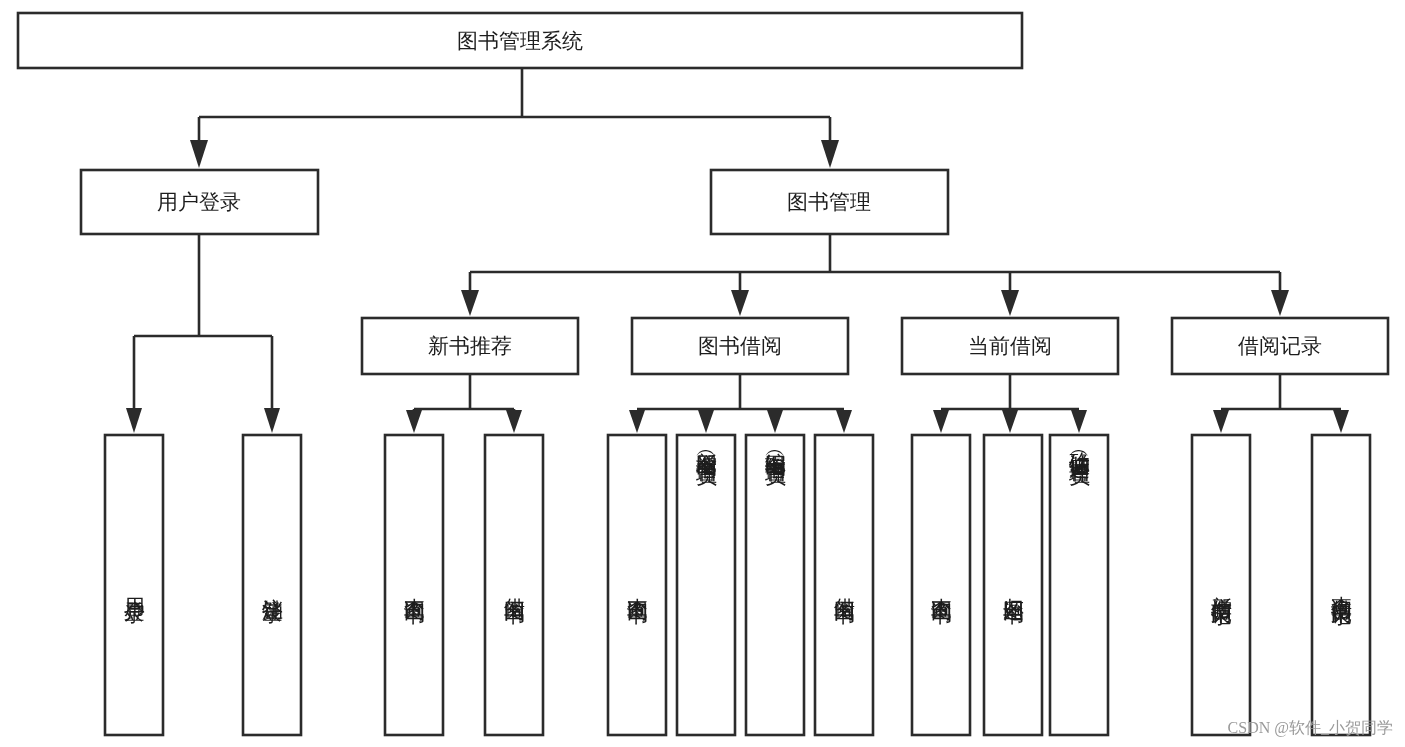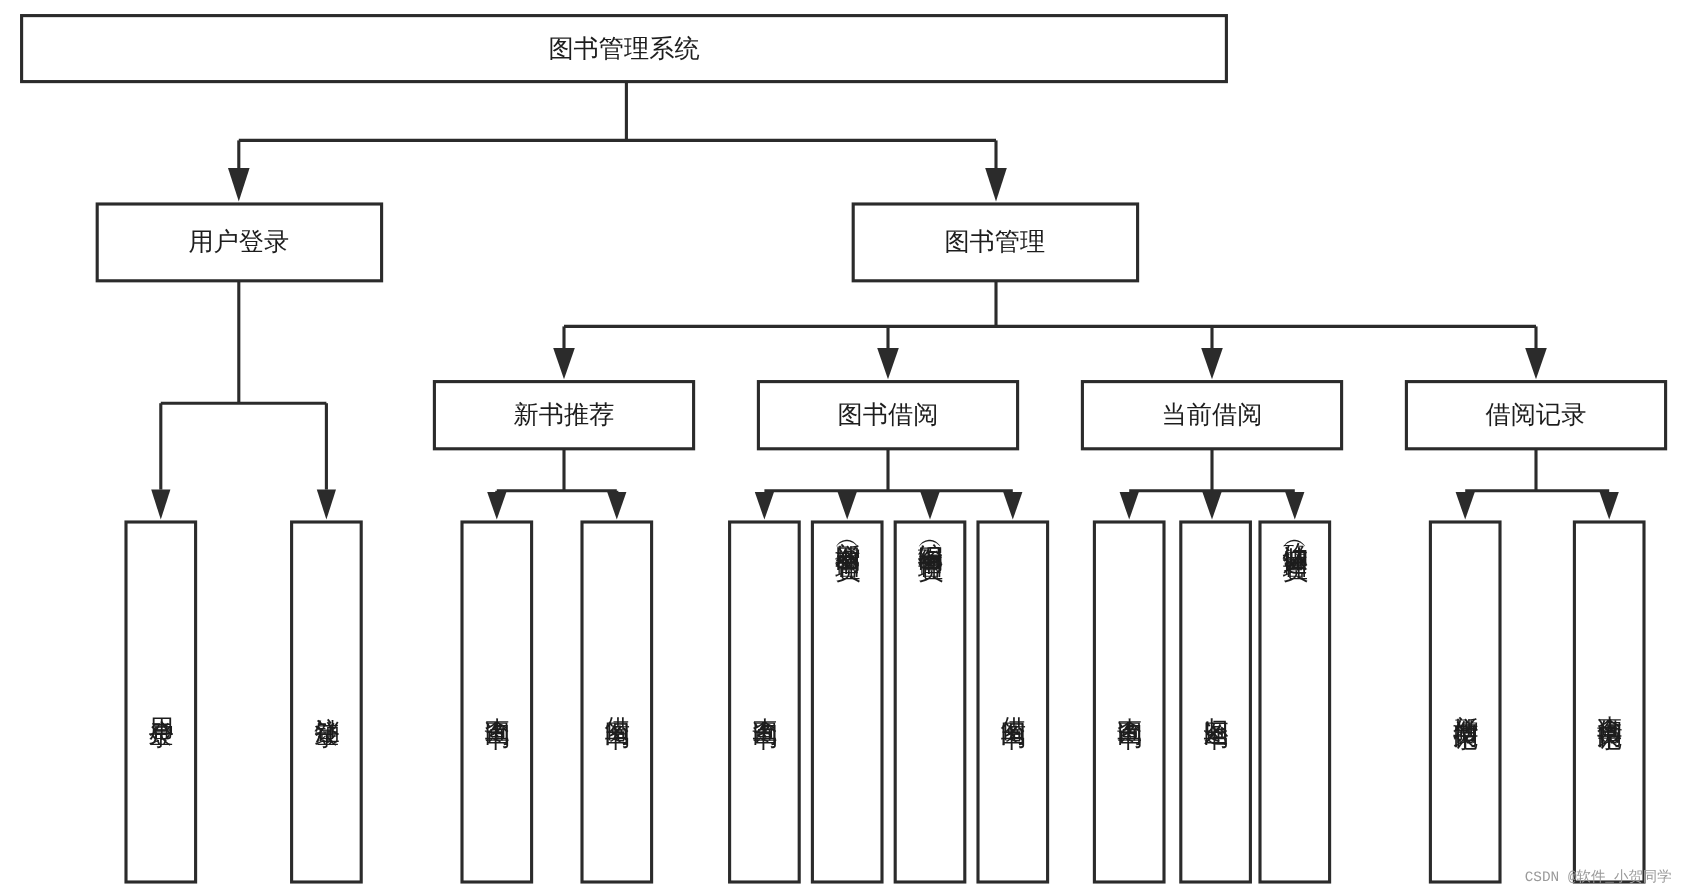--- a/index.html
+++ b/index.html
@@ -61,22 +61,22 @@
     line-height: 1.0;
     color: #1d1d1d;
     letter-spacing: 2px;
     white-space: nowrap;
     text-align: center;
   }
   .watermark {
     position: absolute;
     right: 12px;
     bottom: 8px;
-    font-family: Liberation Mono, monospace;
-    font-size: 12px;
+    font-family: Liberation Serif, serif;
+    font-size: 16px;
     color: #9a9a9a;
     white-space: nowrap;
   }
 </style>
 </head>
 <body>
 
 <div id="canvas">
 
   <svg class="diagram" viewBox="0 0 1405 747">

